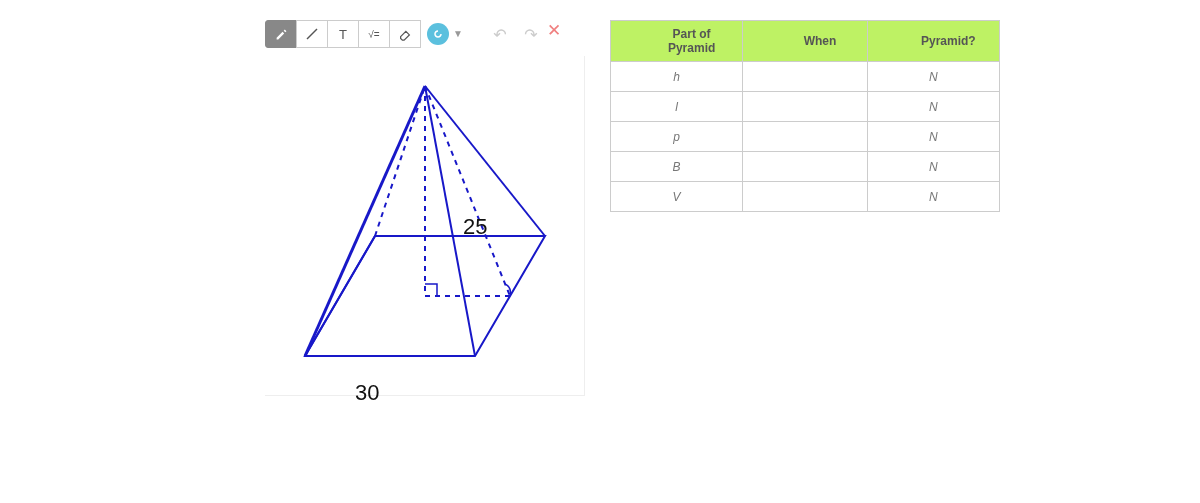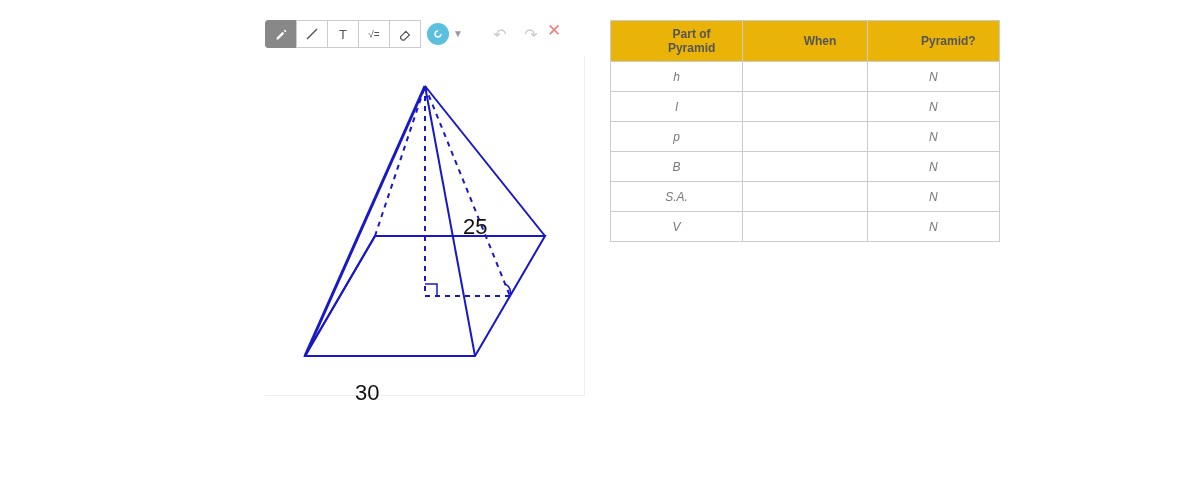--- a/index.html
+++ b/index.html
@@ -69,21 +69,21 @@
       font-size: 12px;
     }
     table.answer th, table.answer td {
       border: 1px solid #ccc;
       padding: 6px 8px;
       text-align: center;
       background:#fff;
       height:30px;
     }
     table.answer th {
-      background:#eab308;
+      background:#bef264;
       font-weight: bold;
       color:#555;
       padding-left:38px;
     }
     table.answer td.part { font-style: italic; color:#777; width:34%;}
     table.answer td.val { width:32%;}
     table.answer td.corr { font-style: italic; color:#777; width:34%;}
     .fig-label { position:absolute; font-family: Arial; font-size:22px; color:#111; }
   </style>
 </head>
@@ -181,25 +181,20 @@
           <td class="part">p</td>
           <td class="val"></td>
           <td class="corr">N</td>
         </tr>
         <tr>
           <td class="part">B</td>
           <td class="val"></td>
           <td class="corr">N</td>
         </tr>
         <tr>
-          <td class="part">S.A.</td>
-          <td class="val"></td>
-          <td class="corr">N</td>
-        </tr>
-        <tr>
           <td class="part">V</td>
           <td class="val"></td>
           <td class="corr">N</td>
         </tr>
       </tbody>
     </table>
   </div>
 </div>
 
 </body></html>

